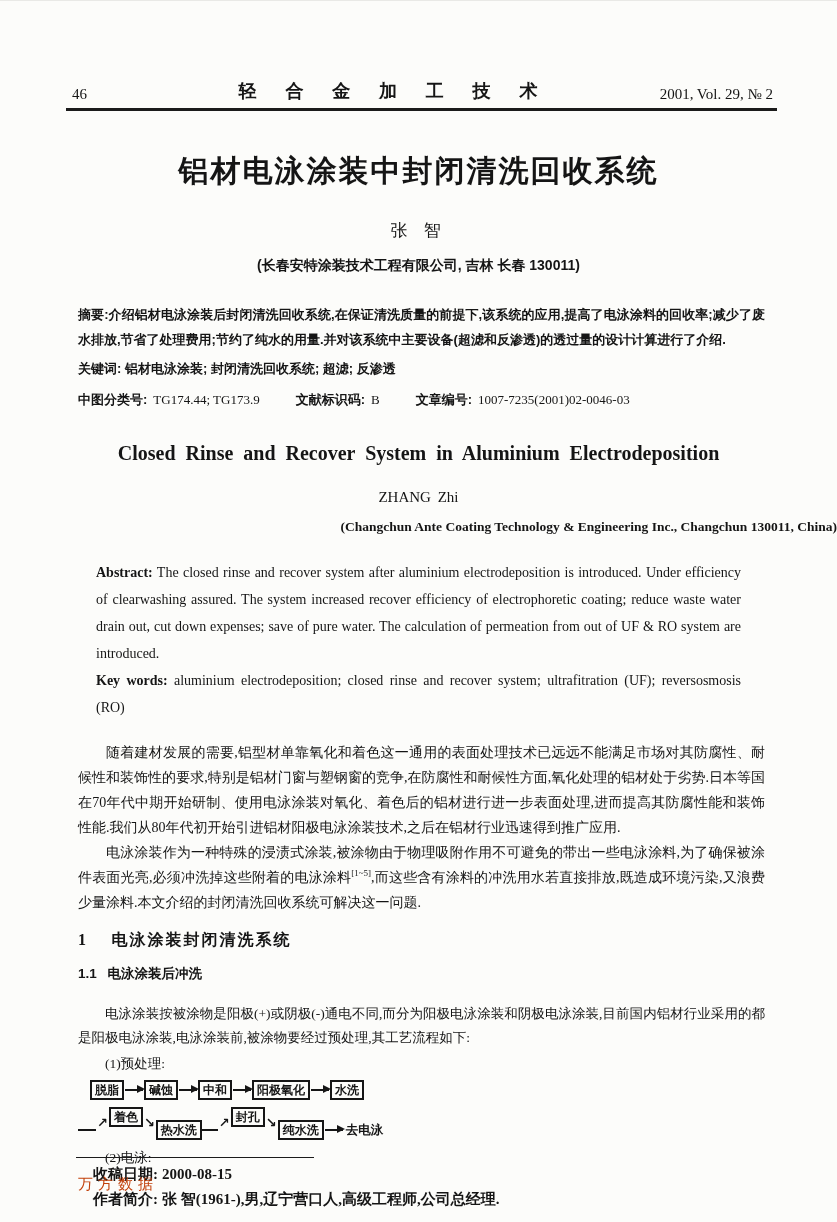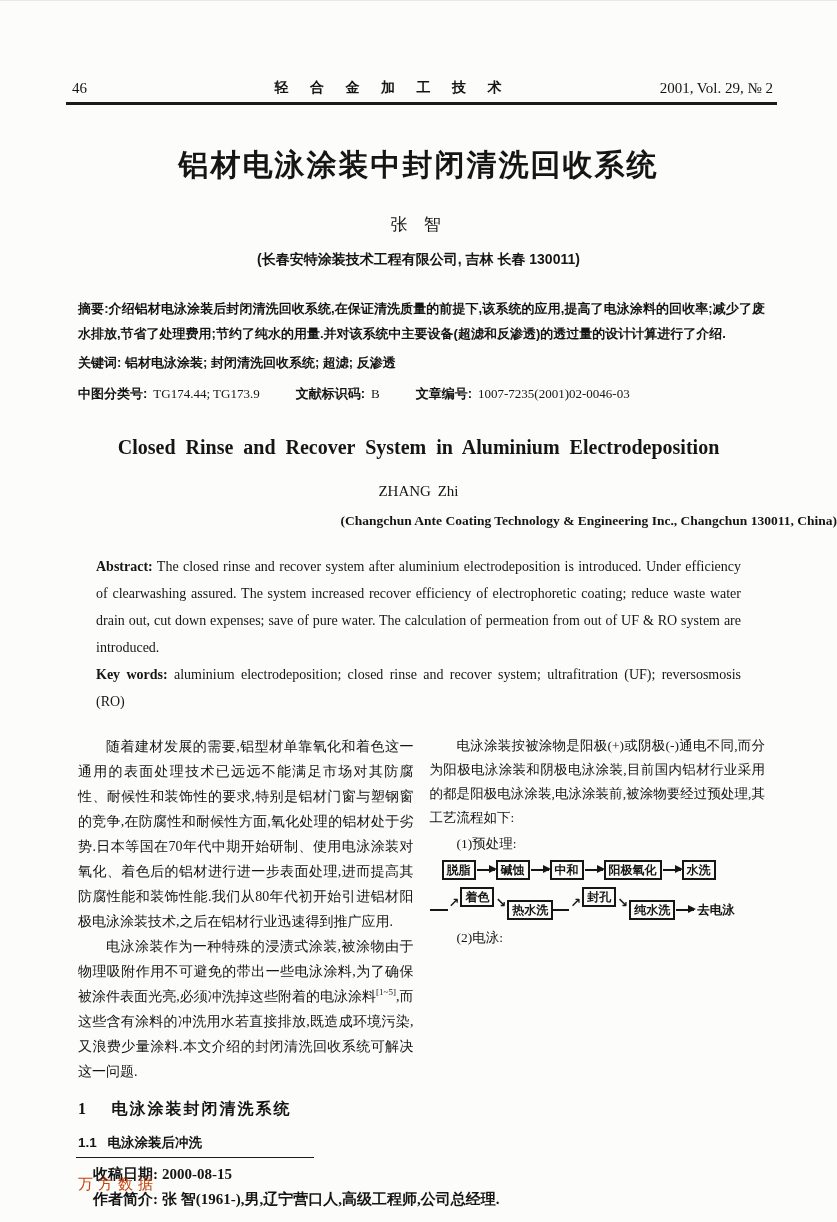--- a/index.html
+++ b/index.html
@@ -6,22 +6,22 @@
   html,body { background:#e9e9e6; }
   .page {
     width: 837px; height: 1222px; margin: 1px auto; position: relative;
     background: #fcfcfa; color: #151515; overflow: hidden;
     font-family: "Liberation Serif", "DejaVu Serif", serif;
   }
   
   .hdr { display:flex; justify-content:space-between; align-items:flex-end;
          margin:0 64px 0 72px; padding-top:78px; font-size:15px; }
   .hdr-page { width:90px; }
-  .hdr-journal { font-family:Liberation Serif, serif;
-                 font-weight:bold; letter-spacing:9px; font-size:14px; }
+  .hdr-journal { font-family:Liberation Mono, monospace;
+                 font-weight:bold; letter-spacing:9px; font-size:18px; }
   .hdr-issue { width:150px; text-align:right; }
   .hdr-rule { margin:5px 60px 0 66px; border-top:3px solid #1b1b1b; }
   
   .cn-title { text-align:center; margin-top:40px; font-size:30px; font-weight:bold; letter-spacing:2px; }
   .author   { text-align:center; margin-top:27px; font-size:17px; letter-spacing:6px; }
   .affil    { text-align:center; margin-top:15px; font-size:14px; font-weight:bold;
               font-family:"Liberation Sans","DejaVu Sans",sans-serif; }
   
   .cn-meta { margin:27px 72px 0 78px; font-family:"Liberation Sans","DejaVu Sans",sans-serif;
              font-weight:700; font-size:13px; line-height:25px; }
@@ -31,21 +31,21 @@
   .cn-class .pair { margin-right:36px; white-space:nowrap; }
   .cn-class .val { font-weight:400; font-family:"Liberation Serif",serif; margin-left:6px; }
   
   .en-title { text-align:center; margin-top:30px; font-size:20px; font-weight:bold; word-spacing:5px; }
   .en-author { text-align:center; margin-top:24px; font-size:15px; word-spacing:3px; }
   .en-affil { text-align:right; margin-top:13px; font-size:13.5px; font-weight:bold; }
   .en-abs { margin:24px 96px 0 96px; font-size:14px; line-height:27px; text-align:justify; }
   .en-abs p { margin:0; }
   .lbl { font-weight:bold; }
   
-  .cols { display:flex; gap:16px; margin:19px 72px 0 78px; }
+  .cols { display:flex; gap:16px; margin:19px 72px 0 78px;flex-direction:column; }
   .col { flex:1; min-width:0; text-align:justify; }
   .col-left  { font-size:14px;   line-height:25px; }
   .col-right { font-size:13.5px; line-height:24px; }
   .col p { margin:0; text-indent:2em; }
   sup { font-size:9px; line-height:0; vertical-align:super; }
   .sec { font-size:16px; font-weight:bold; margin-top:12px; letter-spacing:2px; }
   .sec .sec-num { margin-right:1.6em; letter-spacing:0; }
   .subsec { font-size:13.5px; font-weight:bold; margin-top:9px;
             font-family:"Liberation Sans","DejaVu Sans",sans-serif; }
   .subsec .sec-num { margin-right:0.8em; }

